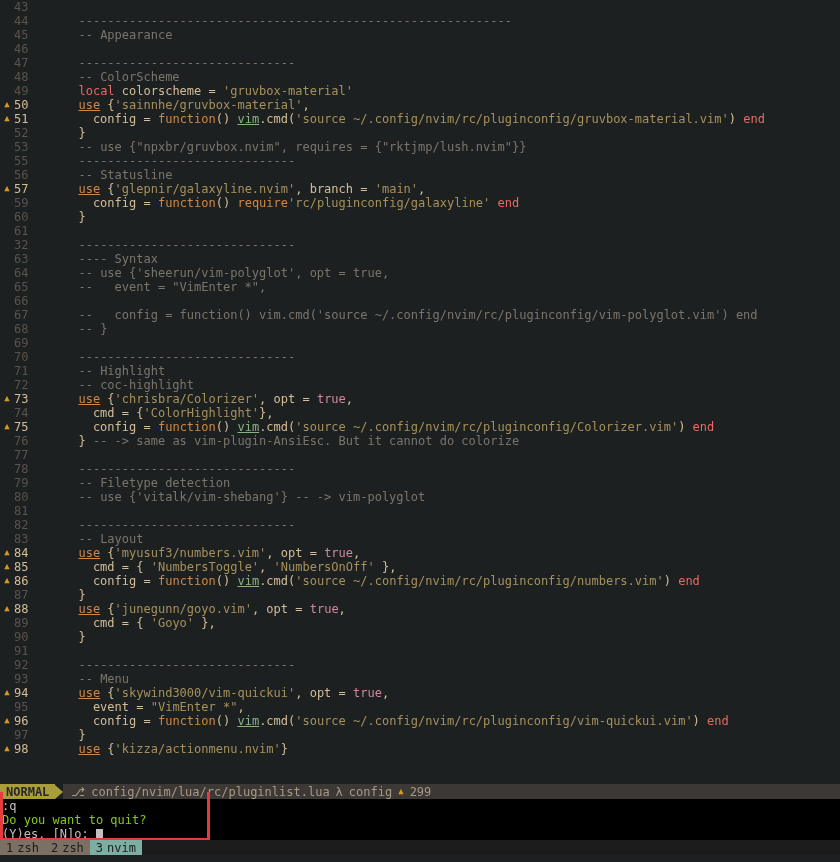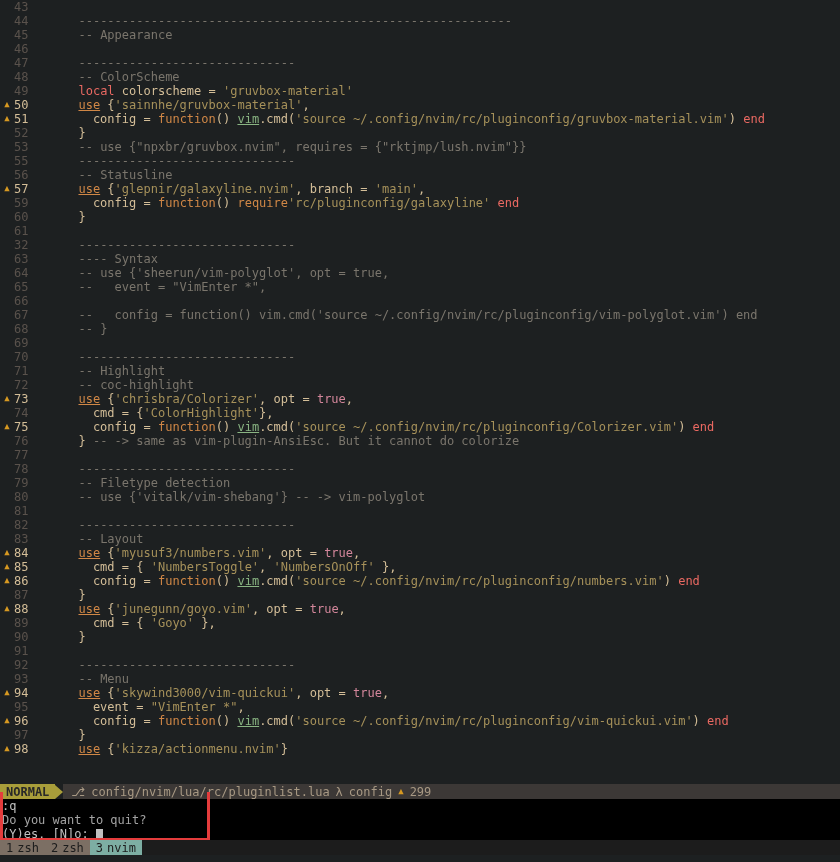--- a/index.html
+++ b/index.html
@@ -70,21 +70,21 @@
     display:flex;align-items:center;padding:0 8px;gap:6px;overflow:hidden;
   }
   .status .warn-ico{color:var(--warn);}
   
   .cmdarea{
     position:absolute;left:0;right:0;top:799px;
     background:#000;color:#c0c0c0;
     padding:0 2px;
     font-size:12px;line-height:14px;
   }
-  .cmdarea .q{color:#a3a3a3;}
+  .cmdarea .q{color:#84cc16;}
   .cmdarea .cursor{
     display:inline-block;width:7px;height:12px;background:#c0c0c0;vertical-align:text-bottom;
   }
   
   .annot{
     position:absolute;
     border:3px solid var(--annot-border);
     border-top:none;
     pointer-events:none;
   }

